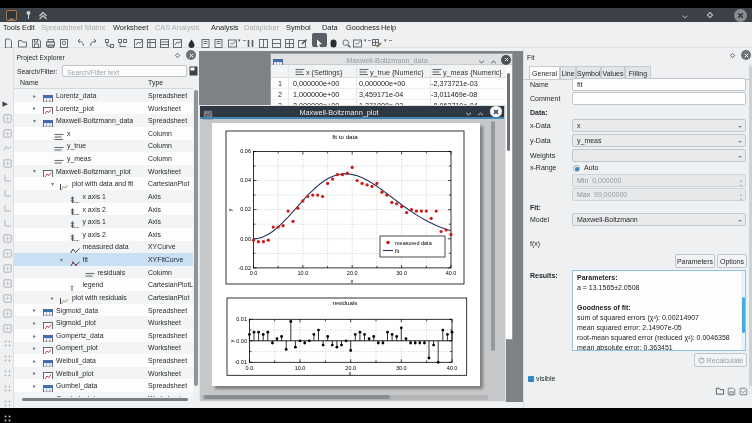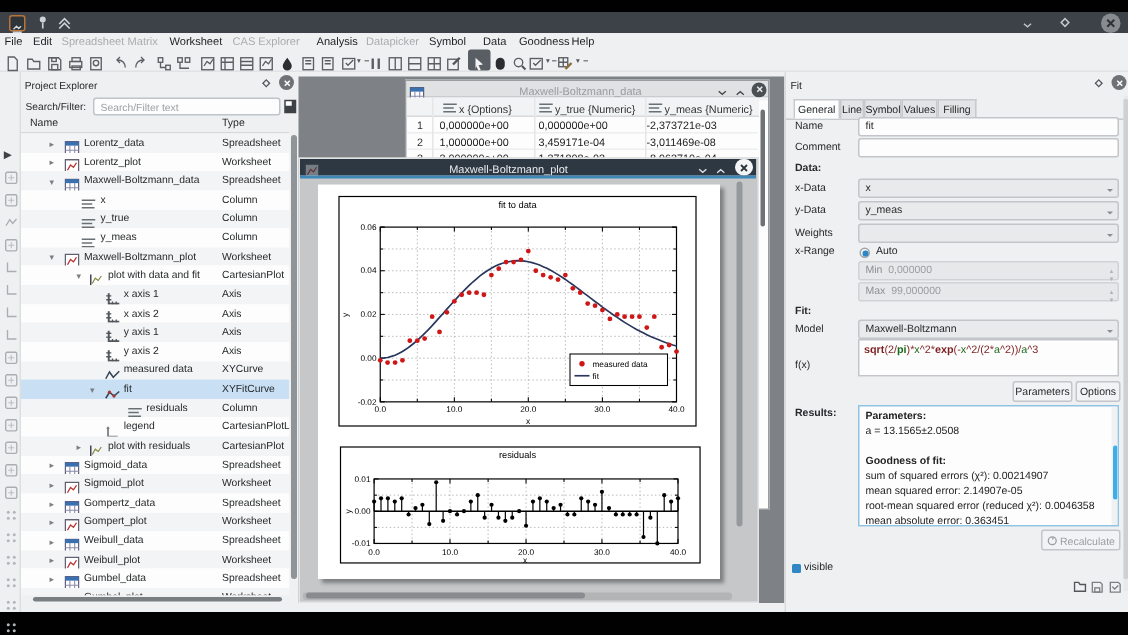--- a/index.html
+++ b/index.html
@@ -106,26 +106,26 @@
           <path d="M1 1l3 2.6L7 1" stroke="#c3c8cb" stroke-width="1.1" fill="none"></path>
         </svg></span>
     <span class="wbtn" style="left:706px;top:3px"><svg width="8" height="8" viewBox="0 0 8 8">
           <rect x="2.2" y="2.2" width="3.6" height="3.6" transform="rotate(45 4 4)" stroke="#c3c8cb" fill="none" stroke-width="1"></rect>
         </svg></span>
     <span class="ccirc" style="left:734px;top:0.5px;width:13px;height:13px;background:#888c90;padding-top:3px"><svg width="7" height="7" viewBox="0 0 6 6" style="vertical-align:top">
           <path d="M1 1l4 4M5 1l-4 4" stroke="#2e3338" stroke-width="1.2" fill="none"></path>
         </svg></span>
   </div>
   <div id="menu">
-    <span style="left:3px">File</span>
+    <span style="left:3px">Tools</span>
       <span style="left:22px">Edit</span>
     <span class="dis" style="left:41px">Spreadsheet</span>
       <span class="dis" style="left:85px">Matrix</span>
     <span style="left:113px">Worksheet</span>
-      <span class="dis" style="left:155px">CAS Explorer</span>
+      <span class="dis" style="left:155px">CAS Analysis</span>
     <span style="left:211px">Analysis</span>
       <span class="dis" style="left:244px">Datapicker</span>
     <span style="left:286px">Symbol</span>
       <span style="left:322px">Data</span>
     <span style="left:346px">Goodness</span>
       <span style="left:381px">Help</span>
   </div>
   <div id="tools">
       <div class="tbsel"></div>
       <div class="tbi" style="left:314px"><svg width="11" height="11" viewBox="0 0 11 11">
@@ -653,21 +653,21 @@
               </svg></span>
         </div>
         <div class="chead">
           <span style="position:absolute;left:24px;top:2px"><svg width="10" height="10" viewBox="0 0 10 10">
                 <g stroke="#687074" stroke-width="1.1">
                   <line x1="0.5" y1="2.5" x2="9.5" y2="2.5"></line>
                   <line x1="0.5" y1="5" x2="7.5" y2="5"></line>
                   <line x1="0.5" y1="7.5" x2="9" y2="7.5"></line>
                 </g>
               </svg></span>
-            <span style="position:absolute;left:35px;top:2.5px">x {Options}</span>
+            <span style="position:absolute;left:35px;top:2.5px">x {Settings}</span>
           <span style="position:absolute;left:88px;top:2px"><svg width="10" height="10" viewBox="0 0 10 10">
                 <g stroke="#687074" stroke-width="1.1">
                   <line x1="0.5" y1="2.5" x2="9.5" y2="2.5"></line>
                   <line x1="0.5" y1="5" x2="7.5" y2="5"></line>
                   <line x1="0.5" y1="7.5" x2="9" y2="7.5"></line>
                 </g>
               </svg></span>
             <span style="position:absolute;left:99px;top:2.5px">y_true {Numeric}</span>
           <span style="position:absolute;left:161px;top:2px"><svg width="10" height="10" viewBox="0 0 10 10">
                 <g stroke="#687074" stroke-width="1.1">
@@ -1038,21 +1038,20 @@
       <div class="dlbl" style="top:116px">x-Range</div>
       <span style="position:absolute;left:49px;top:117px;width:7px;height:7px;border:1px solid #9fa4a8;border-radius:50%;background:#fdfdfd"></span>
       <span style="position:absolute;left:51px;top:119px;width:3.5px;height:3.5px;border-radius:50%;background:#2f88c5"></span>
       <div class="dlbl" style="left:60px;top:116px">Auto</div>
       <div class="ddis" style="top:126px"><span style="color:#8b8f93">Min</span>&nbsp; 0,000000<span style="position:absolute;right:2px;top:3px;color:#b0b4b7;font-size:4px">▲<br>▼</span></div>
       <div class="ddis" style="top:140px"><span style="color:#8b8f93">Max</span>&nbsp; 99,000000<span style="position:absolute;right:2px;top:3px;color:#b0b4b7;font-size:4px">▲<br>▼</span></div>
       <div class="dlbl b" style="top:156px">Fit:</div>
       <div class="dlbl" style="top:168px">Model</div>
         <div class="dcombo" style="top:165px">Maxwell-Boltzmann</div>
       <div class="dlbl" style="top:192px">f(x)</div>
-      <div id="fbox"><b>sqrt</b>(2/<b style="color:#1d6b1d">pi</b>)*<span style="color:#1d6b1d">x</span>^2*<b>exp</b>(-<span style="color:#1d6b1d">x</span>^2/(2*<span style="color:#1d6b1d">a</span>^2))/<span style="color:#1d6b1d">a</span>^3</div>
       <div class="dbtn" style="left:151px;top:206px;width:40px">Parameters</div>
       <div class="dbtn" style="left:193px;top:206px;width:30px">Options</div>
       <div class="dlbl b" style="top:224px">Results:</div>
       <div id="rbox">
         <b>Parameters:</b><br>a = 13.1565±2.0508<br><br>
         <b>Goodness of fit:</b><br>
         sum of squared errors (χ²): 0.00214907<br>
         mean squared error: 2.14907e-05<br>
         root-mean squared error (reduced χ²): 0.0046358<br>
         mean absolute error: 0.363451

